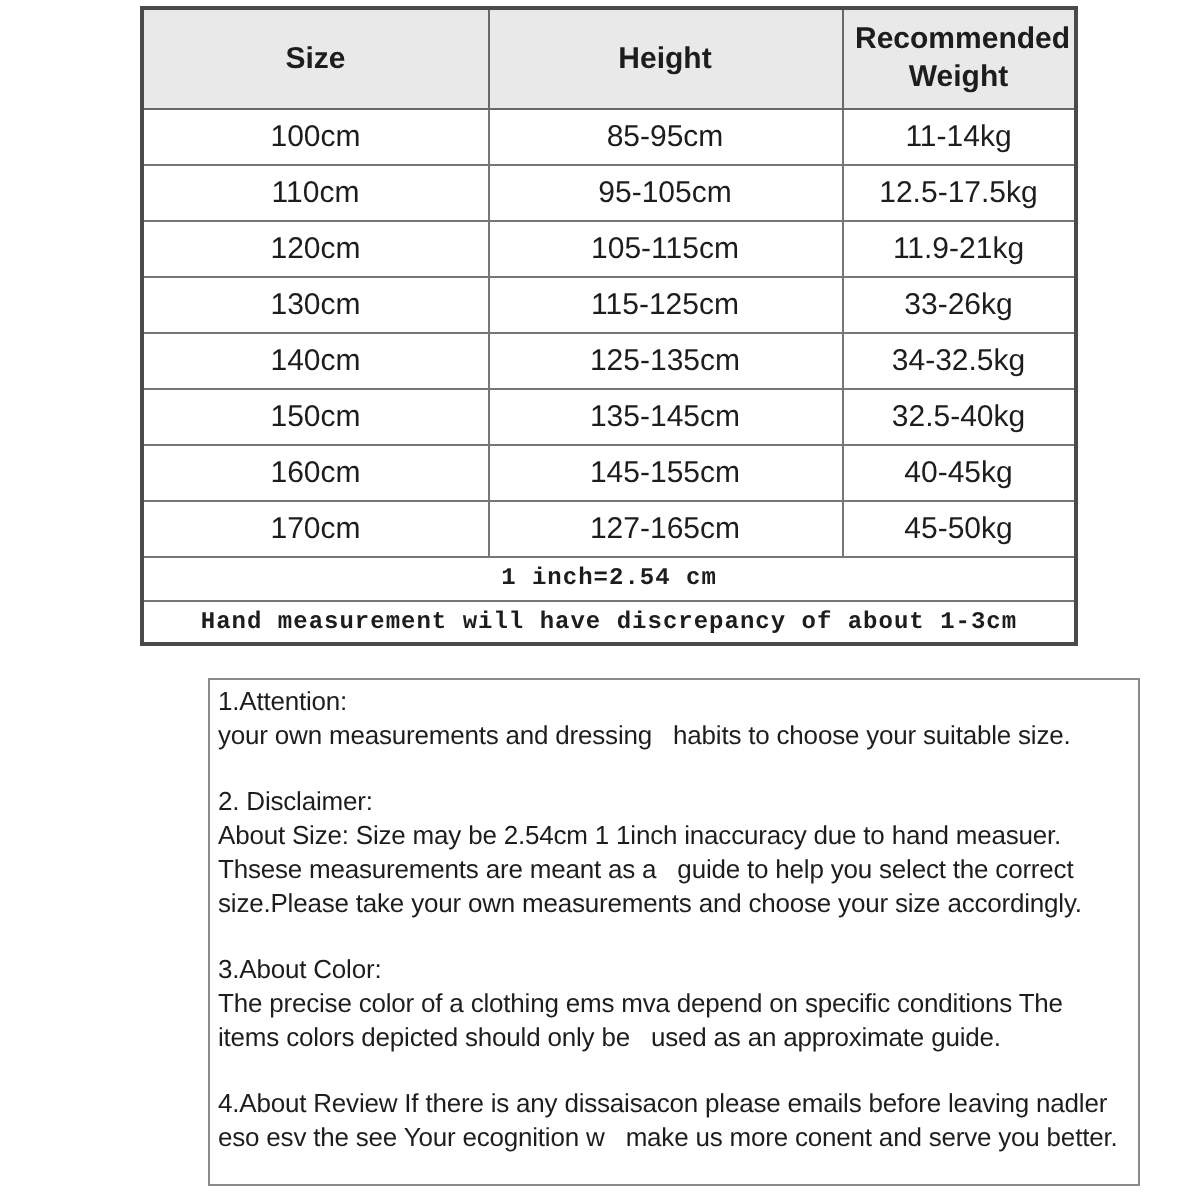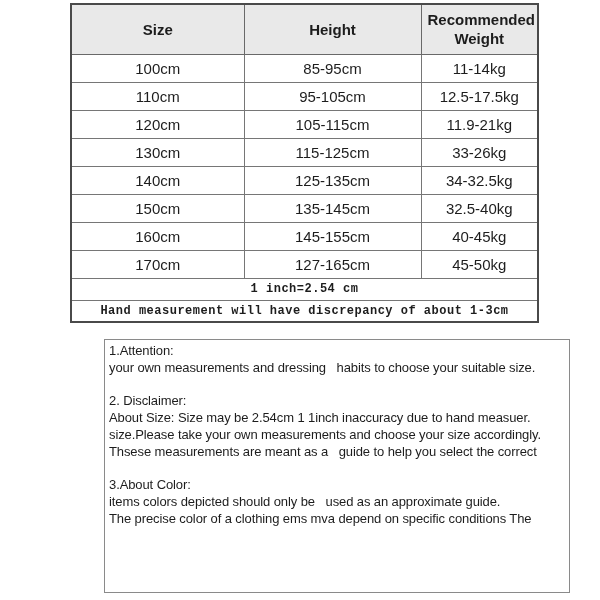--- a/index.html
+++ b/index.html
@@ -139,21 +139,25 @@
 </table>
 
 <div class="notes-box">
   <div class="note-section">
     <div class="note-line">1.Attention:</div>
     <div class="note-line">your own measurements and dressing   habits to choose your suitable size.</div>
   </div>
   <div class="note-section">
     <div class="note-line">2. Disclaimer:</div>
     <div class="note-line">About Size: Size may be 2.54cm 1 1inch inaccuracy due to hand measuer.</div>
+    <div class="note-line">Thsese measurements are meant as a   guide to help you select the correct</div>
     <div class="note-line">size.Please take your own measurements and choose your size accordingly.</div>
-    <div class="note-line">Thsese measurements are meant as a   guide to help you select the correct</div>
   </div>
   <div class="note-section">
     <div class="note-line">3.About Color:</div>
+    <div class="note-line">The precise color of a clothing ems mva depend on specific conditions The</div>
     <div class="note-line">items colors depicted should only be   used as an approximate guide.</div>
-    <div class="note-line">The precise color of a clothing ems mva depend on specific conditions The</div>
+  </div>
+  <div class="note-section">
+    <div class="note-line">4.About Review If there is any dissaisacon please emails before leaving nadler</div>
+    <div class="note-line">eso esv the see Your ecognition w   make us more conent and serve you better.</div>
   </div>
 </div>
 
 </body></html>

